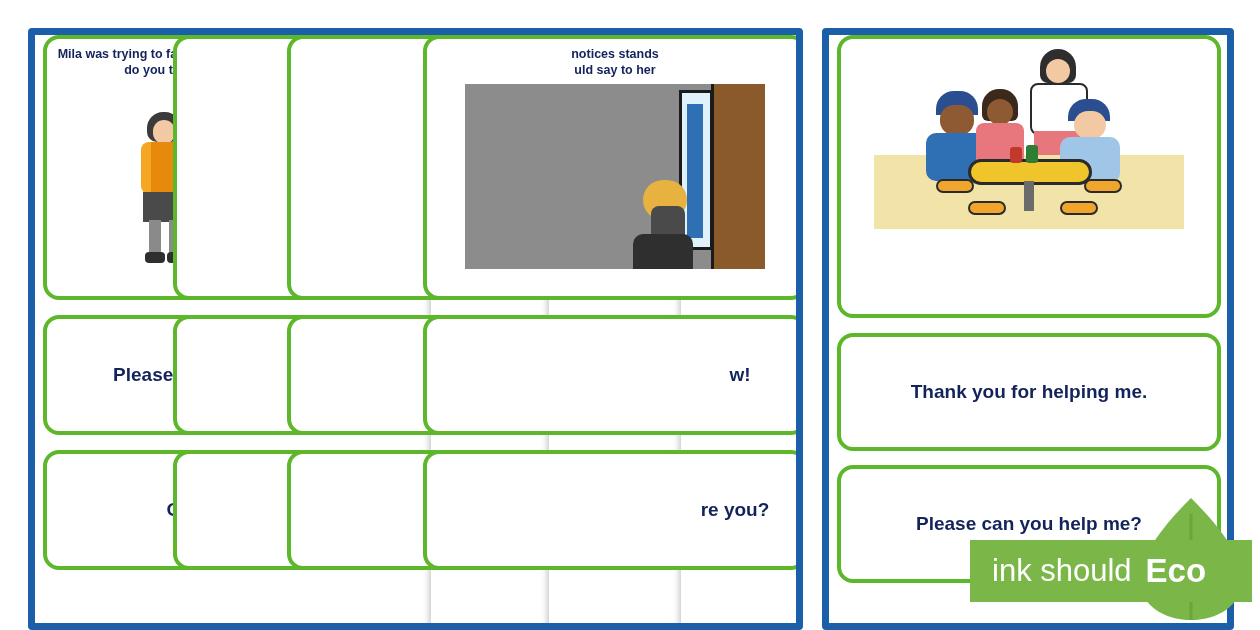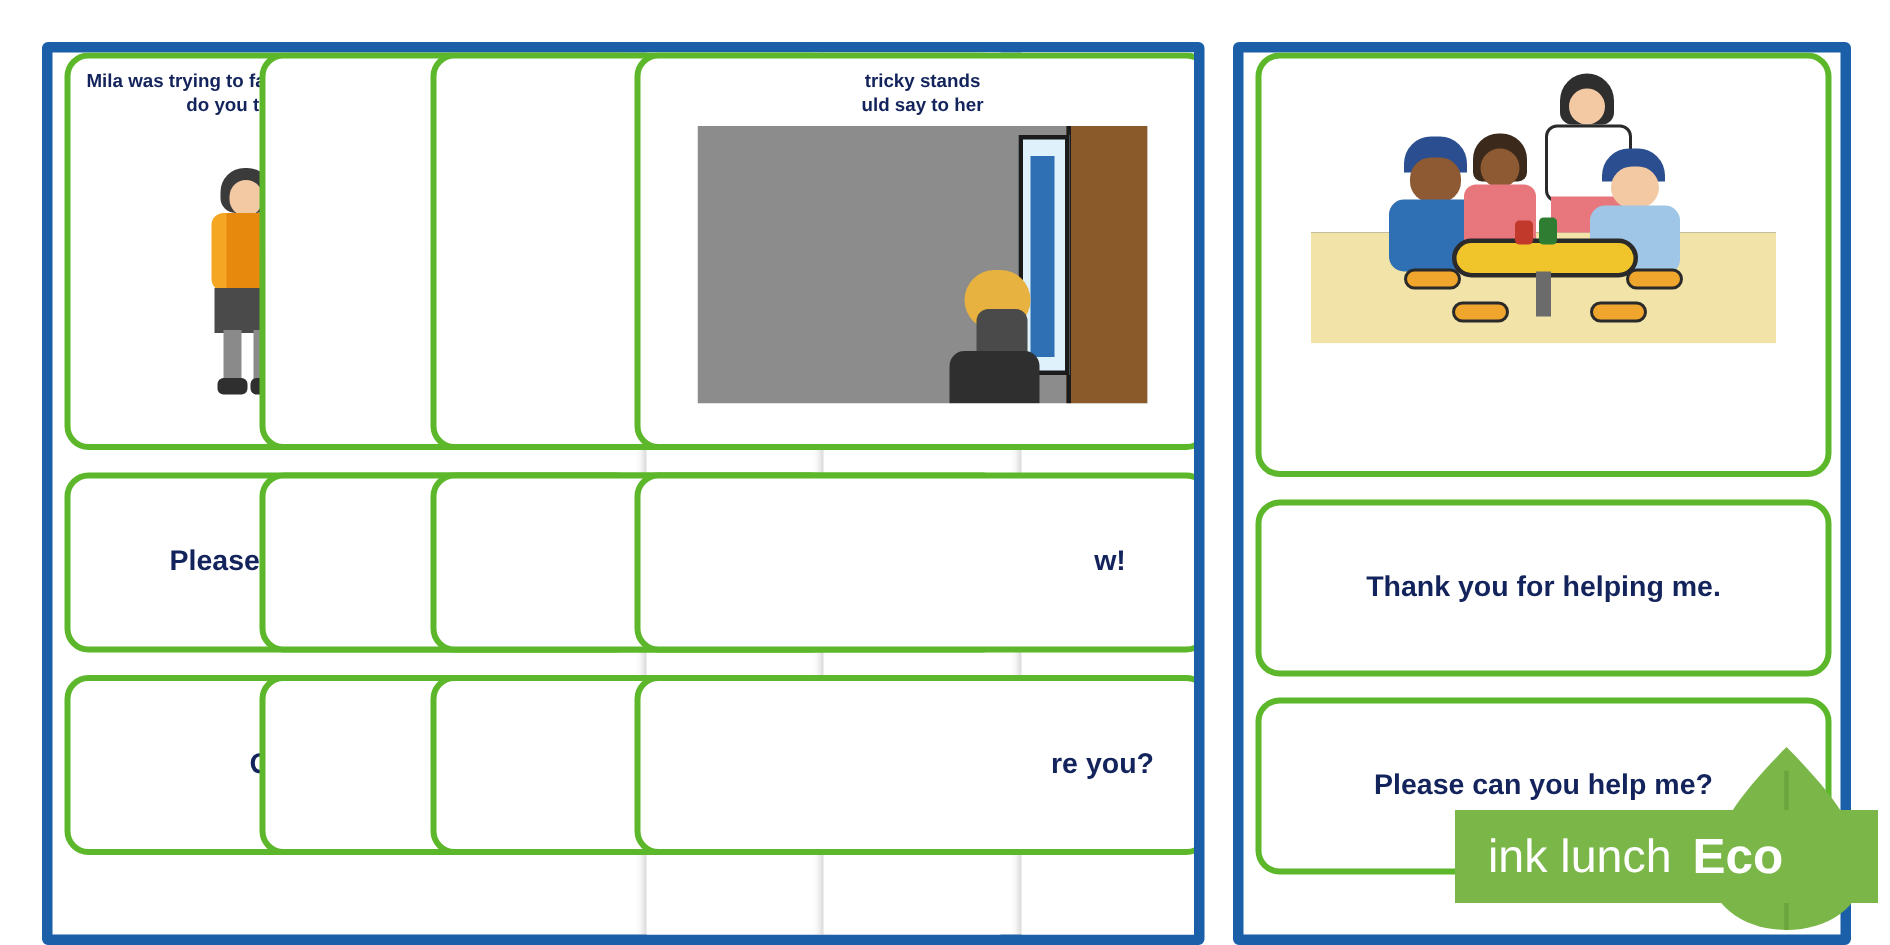--- a/index.html
+++ b/index.html
@@ -232,21 +232,21 @@
         <div class="answer-text" style="padding-left:250px;">re you?</div>
       </div>
       <div class="card answer-card" style="left:-262px; top:425px; width:384px; height:120px;">
         <div class="answer-text" style="padding-left:290px;">n!</div>
       </div>
     </div>
 
     <div class="page-sliver" style="left:646px; width:130px;">
       <div class="card" style="left:-258px; top:10px; width:384px; height:265px;">
         <div class="card-prompt">
-          <span>tricky stands</span><br>
+          <span>notices stands</span><br>
           <span>uld say to her</span>
         </div>
         <div class="illus" style="width:300px;height:185px;">
           <div class="scene" style="left:0;top:0;width:300px;height:185px;background:#8c8c8c;">
             <div class="shape" style="left:246px; top:0px; width:54px; height:185px; background:#8b5a2b; border-left:3px solid #1b1b1b;"></div>
             <div class="shape" style="left:214px; top:6px; width:34px; height:160px; background:#dff2fb; border:3px solid #1b1b1b; box-sizing:border-box;"></div>
             <div class="shape" style="left:222px; top:20px; width:16px; height:134px; background:#2f6fb4;"></div>
             <div class="shape" style="left:178px; top:96px; width:44px; height:40px; background:#e7b23f; border-radius:20px;"></div>
             <div class="shape" style="left:186px; top:122px; width:34px; height:44px; background:#4a4a4a; border-radius:8px;"></div>
             <div class="shape" style="left:168px; top:150px; width:60px; height:35px; background:#2f2f2f; border-radius:10px 10px 0 0;"></div>
@@ -312,18 +312,18 @@
       <div class="answer-text">Please can you help me?</div>
     </div>
   </div>
 
   <div id="eco-badge">
     <svg id="eco-leaf" viewBox="0 0 120 128">
       <path d="M60 2 C92 34, 112 62, 112 86 C112 110, 88 126, 60 126 C32 126, 8 110, 8 86 C8 62, 28 34, 60 2 Z" fill="#7ab648"></path>
       <path d="M60 18 L60 126" stroke="#6aa53d" stroke-width="3" fill="none"></path>
     </svg>
     <div id="eco-bar">
-      <span>ink lunch</span>
+      <span>ink should</span>
       <span id="eco-word">Eco</span>
     </div>
   </div>
 
 </div>
 
 </body></html>

